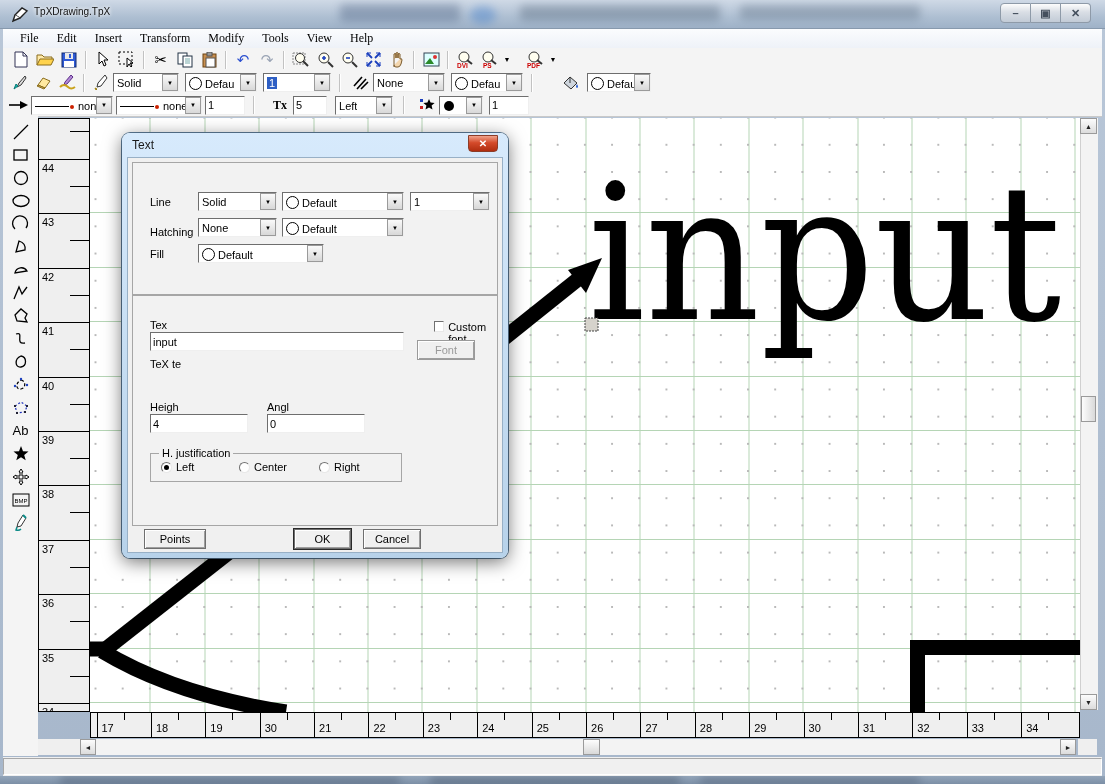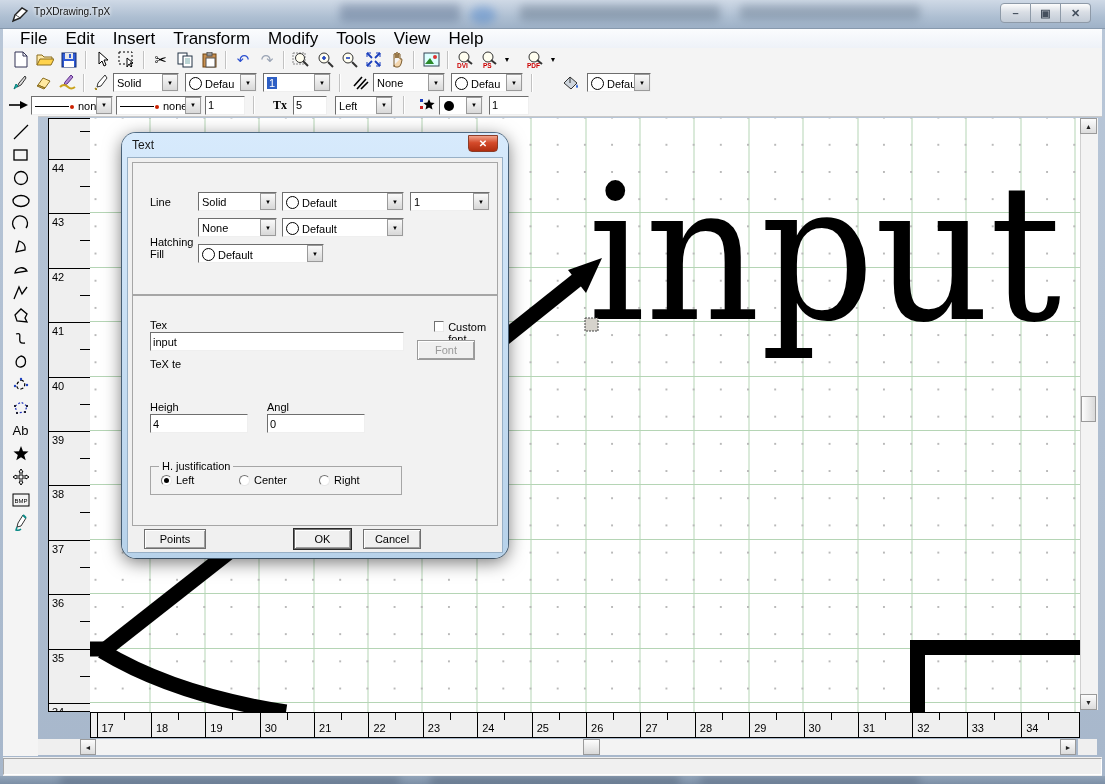--- a/index.html
+++ b/index.html
@@ -12,21 +12,21 @@
   #title-text{position:absolute;left:34px;top:6px;font-size:10px;color:#111;text-shadow:0 0 4px #fff,0 0 4px #fff;}
   #app-icon{position:absolute;left:12px;top:5px;}
   #winbtns{position:absolute;right:14px;top:3px;display:flex;}
   .winbtn{width:29px;height:18px;background:linear-gradient(#fdfdfd,#d9dee5 45%,#c2cbd6);
     border:1px solid #8e9aa8;border-left:none;display:flex;align-items:center;justify-content:center;
     font-size:11px;color:#45505e;font-weight:bold;}
   .winbtn:first-child{border-left:1px solid #8e9aa8;border-radius:4px 0 0 4px;}
   .winbtn:last-child{border-radius:0 4px 4px 0;}
   #menubar{position:absolute;left:3px;top:29px;width:1099px;height:19px;
     background:linear-gradient(#fbfcfe,#eef2f8);display:flex;align-items:center;padding-left:8px;box-sizing:border-box;}
-  .menu-item{padding:1px 9px;font-size:17px;color:#000;}
+  .menu-item{padding:1px 9px;font-size:12px;color:#000;font-family:Liberation Serif, serif;}
   
   #tbzone{position:absolute;left:3px;top:48px;width:1099px;height:68px;background:#f4f4f4;border-bottom:1px solid #c9c9c9;}
   .tbrow{position:absolute;left:0;width:1099px;display:flex;align-items:center;}
   #tbrow1{top:0;height:23px;}
   #tbrow2{top:23px;height:23px;}
   #tbrow3{top:46px;height:22px;}
   .tbi{width:24px;height:20px;display:flex;align-items:center;justify-content:center;flex:0 0 auto;}
   .sep{width:1px;height:18px;background:#c2c2c2;border-right:1px solid #fff;margin:0 4px;flex:0 0 auto;}
   .dd-arrow{width:12px;font-size:7px;color:#000;text-align:center;flex:0 0 auto;}
   
@@ -43,21 +43,21 @@
     background:#fff;vertical-align:-2px;margin-right:3px;}
   .sel-blue{background:#2e5fc4;color:#fff;padding:0 2px;}
   .mini-line{display:inline-block;width:34px;height:1px;background:#000;vertical-align:3px;}
   .mini-dot{display:inline-block;width:4px;height:4px;border-radius:50%;background:#cc2200;vertical-align:1px;margin:0 4px 0 1px;}
   .txlabel{font-size:12px;font-weight:bold;font-family:"Liberation Serif",serif;margin:0 6px 0 10px;}
   
   #toolstrip{position:absolute;left:3px;top:116px;width:35px;height:640px;background:#f4f4f4;
     display:flex;flex-direction:column;align-items:center;padding-top:4px;box-sizing:border-box;}
   .tool{width:26px;height:23px;display:flex;align-items:center;justify-content:center;flex:0 0 auto;}
   
-  #vruler{position:absolute;left:48px;top:118px;width:52px;height:594px;background:#efefef;
+  #vruler{position:absolute;left:38px;top:118px;width:52px;height:594px;background:#efefef;
     border:1px solid #000;box-sizing:border-box;overflow:hidden;}
   .vcell{position:relative;height:54.4px;border-top:1px solid #000;box-sizing:border-box;}
   .vcell .num{position:absolute;left:3px;top:2px;font-size:11px;color:#000;}
   .vcell .half{position:absolute;right:0;top:26px;width:19px;height:1px;background:#000;}
   #vruler .spacer{position:relative;height:40px;}
   #vruler .spacer .half{position:absolute;right:0;top:12px;width:19px;height:1px;background:#000;}
   #hruler{position:absolute;left:90px;top:712px;width:990px;height:26px;background:#efefef;
     border:1px solid #000;box-sizing:border-box;display:flex;overflow:hidden;}
   .hcell{position:relative;width:54.4px;border-left:1px solid #000;box-sizing:border-box;flex:0 0 auto;}
   .hcell .num{position:absolute;left:4px;bottom:3px;font-size:11px;color:#000;}
@@ -83,33 +83,33 @@
   #hthumb{position:absolute;left:583px;top:739px;width:17px;height:16px;background:linear-gradient(#fdfdfd,#d9d9d9);border:1px solid #9a9a9a;box-sizing:border-box;}
   .corner{position:absolute;background:#efefef;}
   
   #statusbar{position:absolute;left:3px;top:757px;width:1099px;height:19px;background:#f0f0f0;display:flex;}
   .spanel{height:17px;margin-top:1px;border:1px solid;border-color:#a8a8a8 #fff #fff #a8a8a8;
     font-size:11px;color:#000;padding:1px 4px;box-sizing:border-box;}
   #bottom-edge{position:absolute;left:0;top:776px;width:1105px;height:8px;
     background:linear-gradient(#93a5ba,#7c8fa6);overflow:hidden;}
   
   #dialog{position:absolute;left:122px;top:133px;width:386px;height:425px;z-index:50;
-    border-radius:14px;background:linear-gradient(#d7eafc,#b7d2ea);
+    border-radius:8px;background:linear-gradient(#d7eafc,#b7d2ea);
     box-shadow:0 4px 18px rgba(0,0,0,.55),0 0 0 1px #5f7f9c;}
   #dlg-title{position:absolute;left:10px;top:5px;font-size:12px;color:#1a1a1a;}
   #dlg-close{position:absolute;right:10px;top:2px;width:30px;height:17px;border-radius:0 0 4px 4px;
     background:linear-gradient(#f0a38c,#d44a2a 45%,#b02e10);border:1px solid #8c3c28;
     color:#fff;font-size:10px;font-weight:bold;display:flex;align-items:center;justify-content:center;box-sizing:border-box;}
   #dlg-client{position:absolute;left:5px;top:24px;width:376px;height:396px;background:#f0f0f0;
     border:1px solid #98b0c6;box-sizing:border-box;font-size:11px;}
   .dpanel{position:absolute;border:1px solid #a6a6a6;background:#f2f2f2;box-sizing:border-box;}
   .dlabel{position:absolute;color:#000;white-space:nowrap;overflow:hidden;}
   .dcombo{position:absolute;height:19px;}
   .dedit{position:absolute;height:19px;}
-  .gbox{position:absolute;border:1px solid #a6a6a6;margin-top:13px;}
+  .gbox{position:absolute;border:1px solid #a6a6a6;}
   .gbox .glabel{position:absolute;left:8px;top:-7px;background:#f2f2f2;padding:0 3px;font-size:11px;}
   .radio{position:absolute;display:flex;align-items:center;font-size:11px;}
   .rdot{width:11px;height:11px;border-radius:50%;background:#fff;border:1px solid;
     border-color:#707070 #e8e8e8 #e8e8e8 #707070;margin-right:4px;position:relative;box-sizing:border-box;}
   .rdot.on::after{content:"";position:absolute;left:2px;top:2px;width:5px;height:5px;border-radius:50%;background:#000;}
   .cbox{width:11px;height:11px;background:#fff;border:1px solid;border-color:#707070 #e8e8e8 #e8e8e8 #707070;
     margin-right:4px;box-sizing:border-box;}
   .dbtn{position:absolute;height:20px;background:#f0f0f0;border:1px solid #6f6f6f;
     box-shadow:inset 1px 1px 0 #fff,inset -1px -1px 0 #9e9e9e;
     display:flex;align-items:center;justify-content:center;font-size:11px;color:#000;box-sizing:border-box;}
@@ -721,21 +721,21 @@
       </div>
       <div class="combo dcombo" style="left:154px;top:34px;width:122px">
         <span class="val"><span class="swatch"></span><span>Default</span></span>
           <span class="cbtn">▼</span>
       </div>
       <div class="combo dcombo" style="left:282px;top:34px;width:80px">
         <span class="val">1</span>
           <span class="cbtn">▼</span>
       </div>
 
-      <span class="dlabel" style="left:22px;top:78px">Hatching</span>
+      <span class="dlabel" style="left:22px;top:68px">Hatching</span>
       <div class="combo dcombo" style="left:70px;top:60px;width:79px">
         <span class="val">None</span>
           <span class="cbtn">▼</span>
       </div>
       <div class="combo dcombo" style="left:154px;top:60px;width:122px">
         <span class="val"><span class="swatch"></span><span>Default</span></span>
           <span class="cbtn">▼</span>
       </div>
 
       <span class="dlabel" style="left:22px;top:90px">Fill</span>

